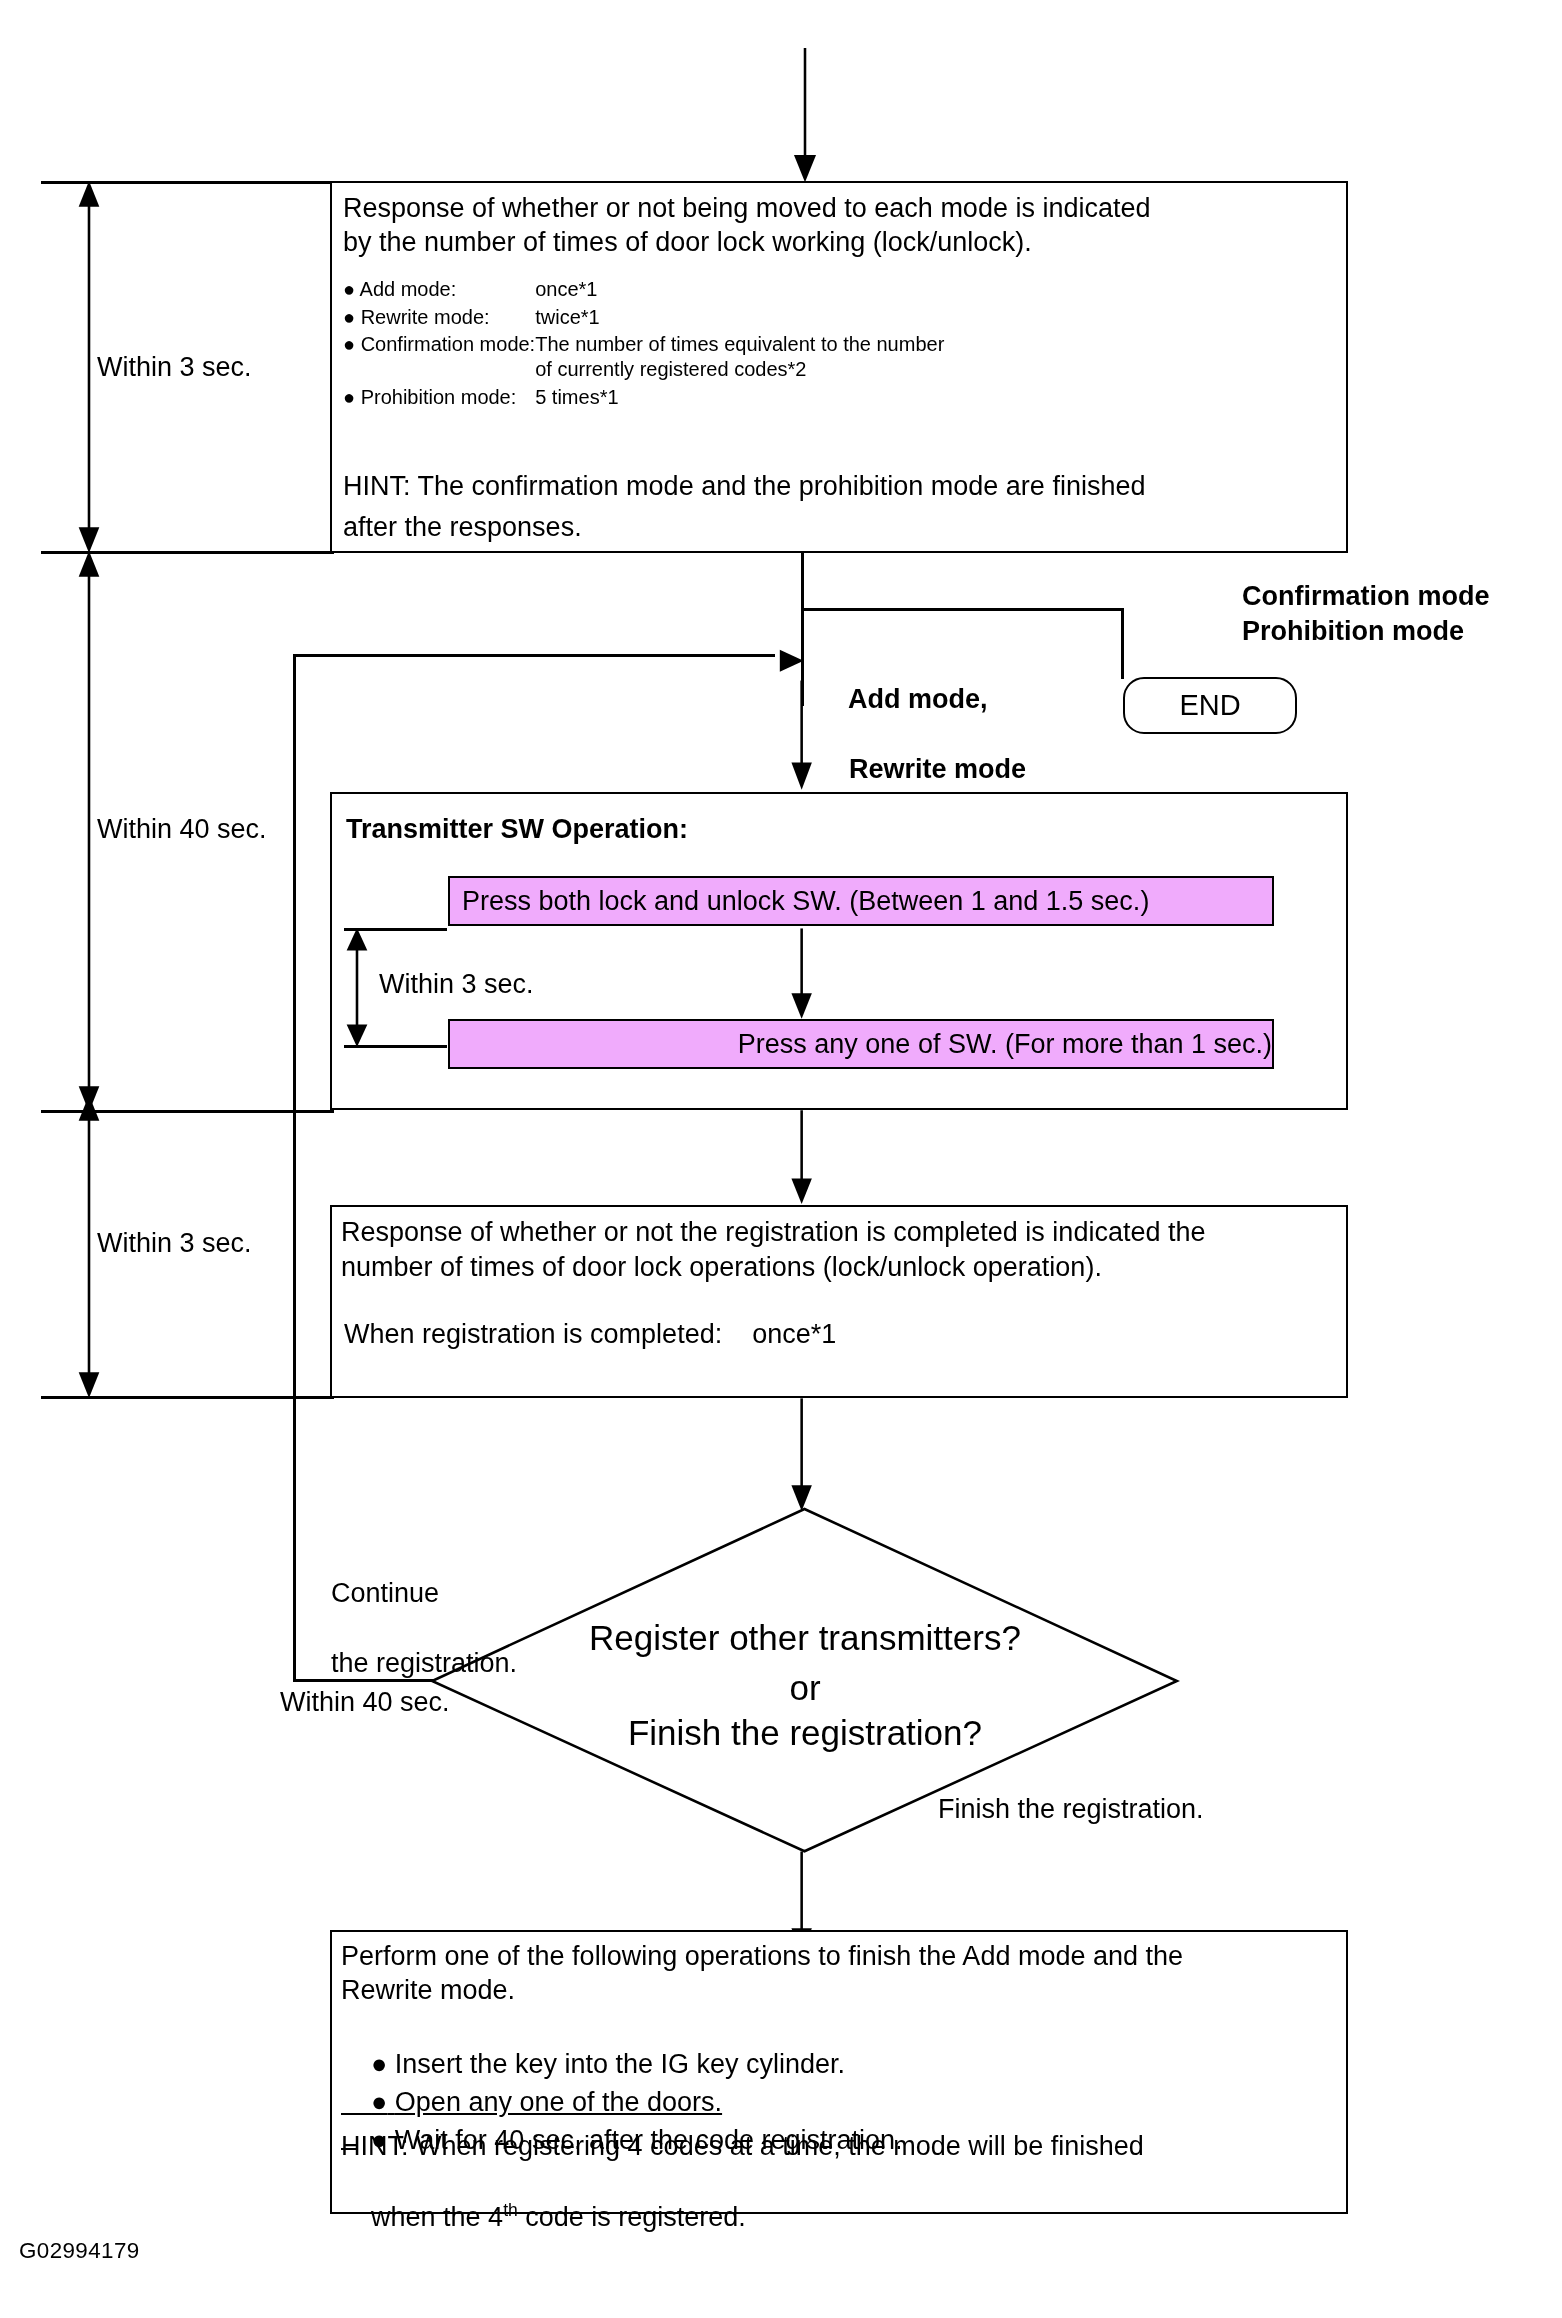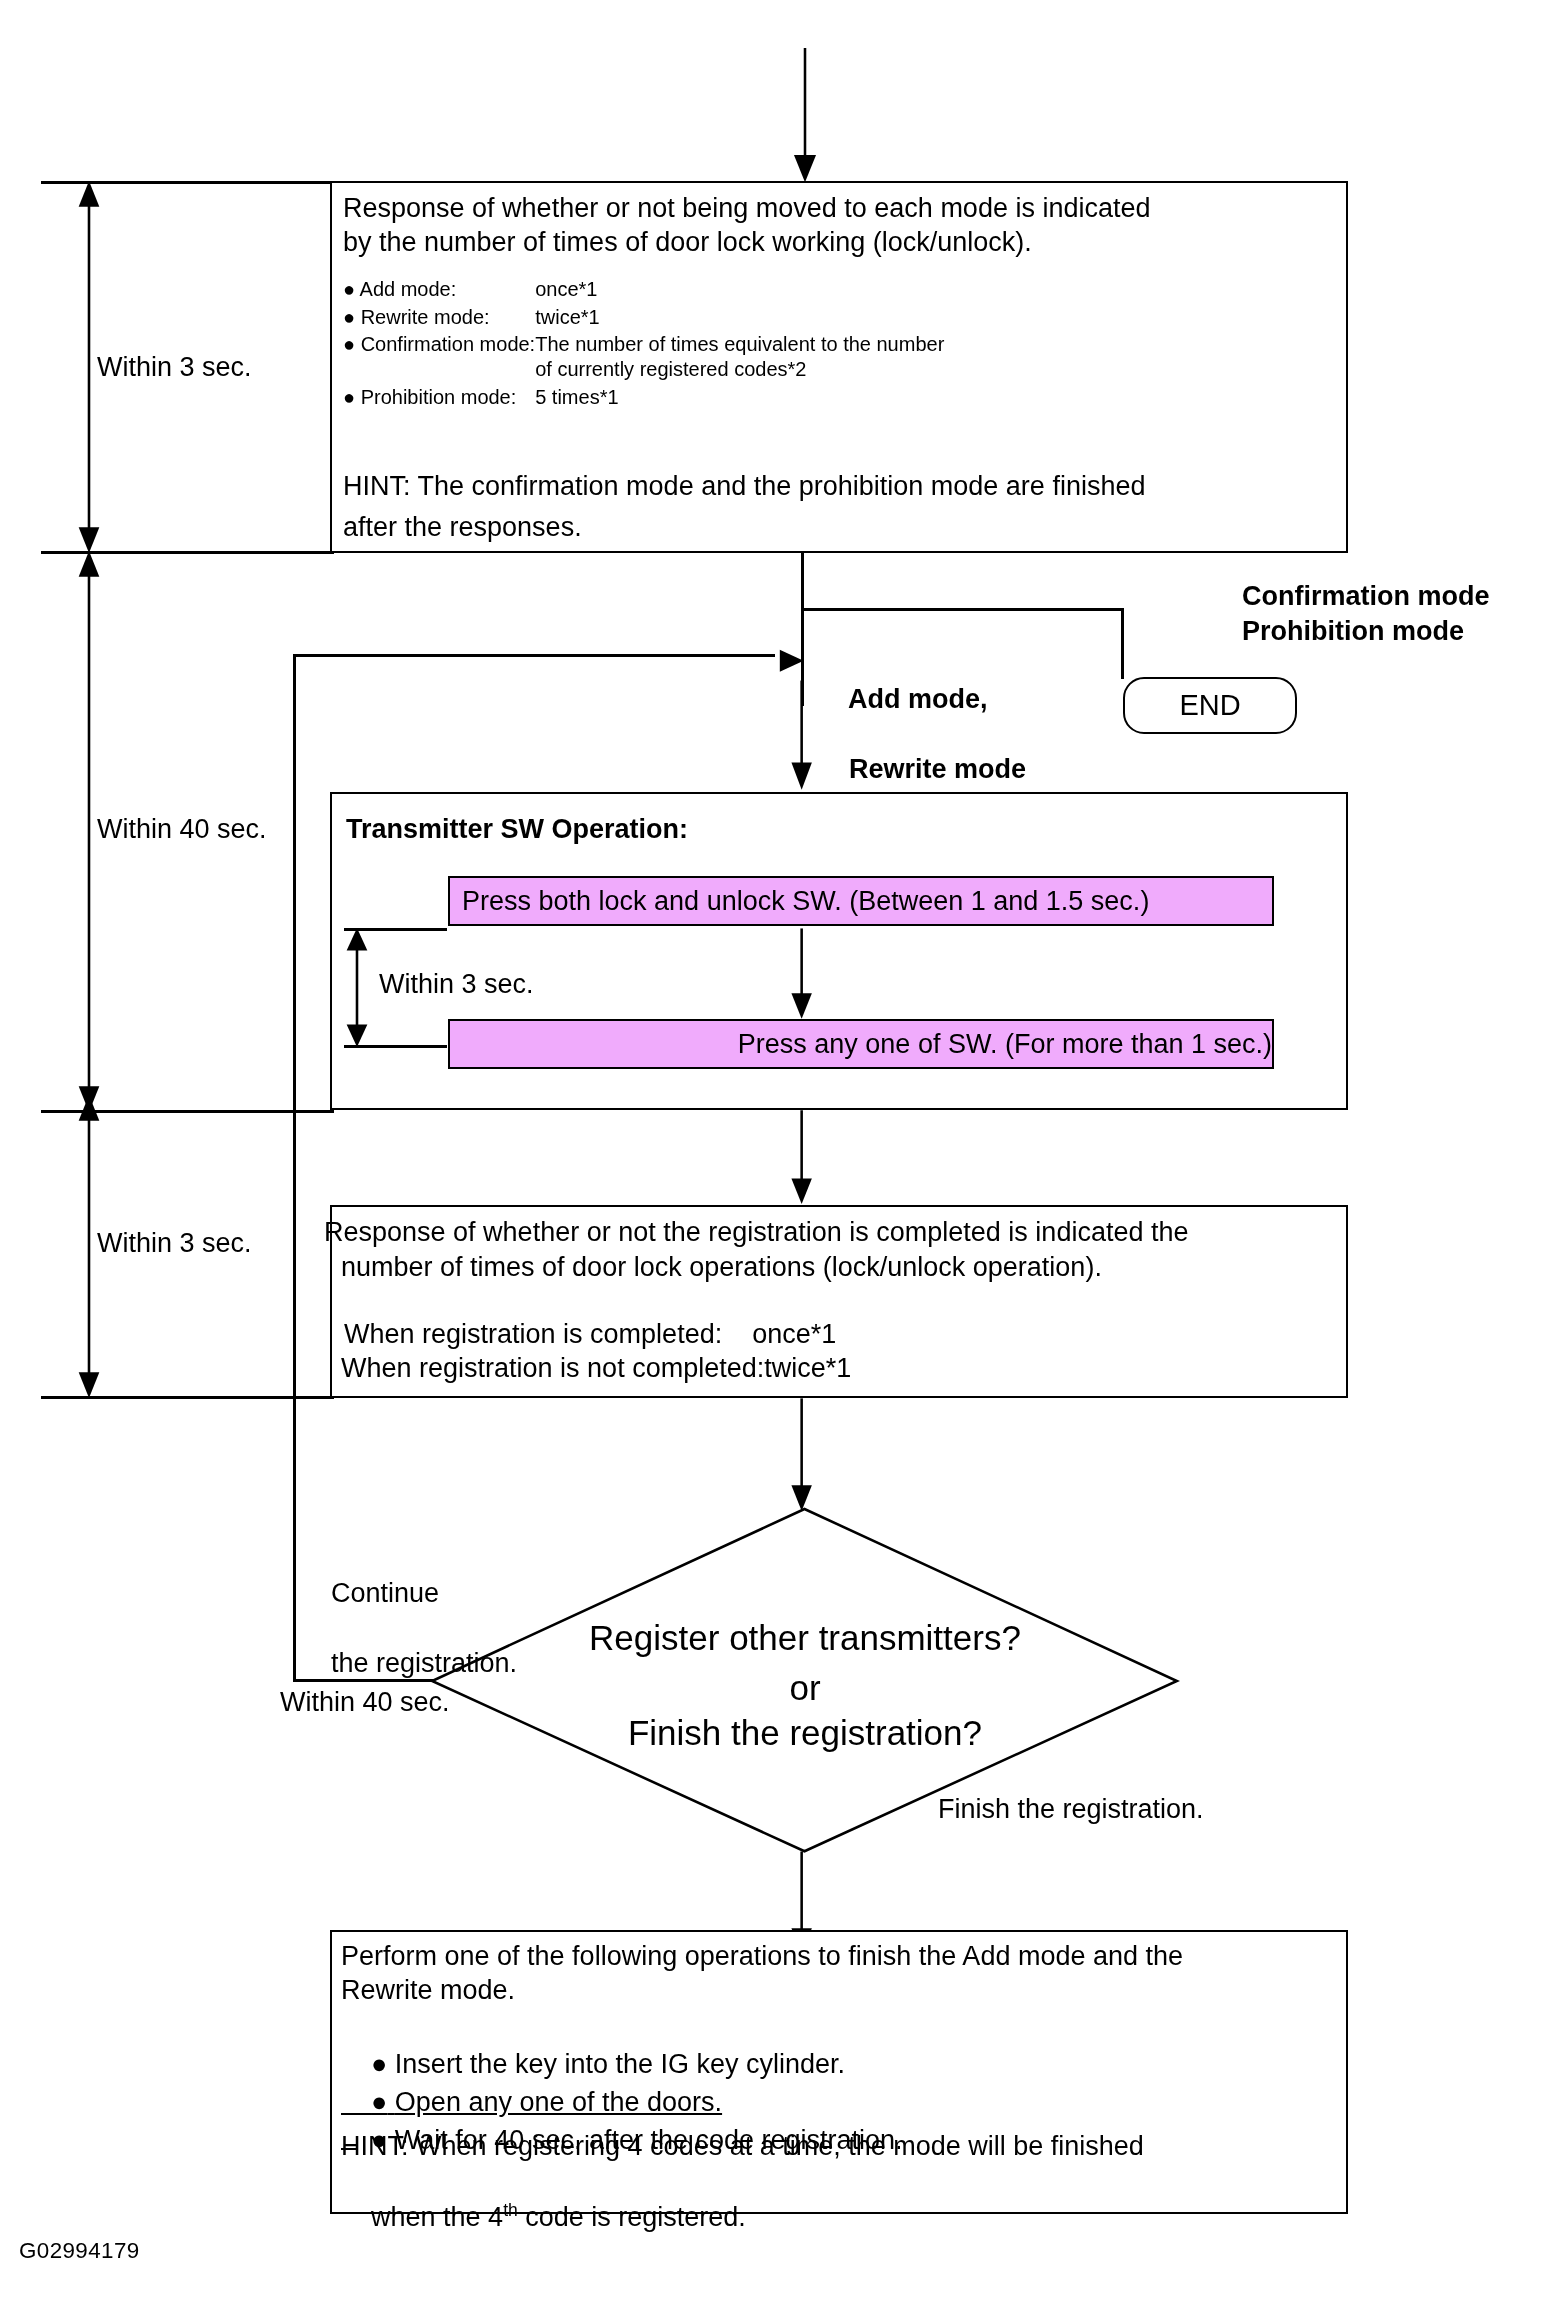--- a/index.html
+++ b/index.html
@@ -195,24 +195,23 @@
     <span>Press any one of SW. (For more than 1 sec.)</span>
   </div>
 
   <svg class="arrow" style="left:788px; top:1110px;" width="29" height="96" viewBox="0 0 34 112">
     <line x1="16" y1="0" x2="16" y2="90" stroke="#000" stroke-width="3"></line>
     <polygon points="16,110 4,80 28,80" fill="#000"></polygon>
   </svg>
 
   <div class="box" style="left:330px; top:1205px; width:1018px; height:193px;"></div>
 
-  <div class="txt" style="left:324px; top:1215px;">Response of whether or not the registration is completed is indicated the</div>
+  <div class="txt" style="left:341px; top:1215px;">Response of whether or not the registration is completed is indicated the</div>
   <div class="txt" style="left:341px; top:1250px;">number of times of door lock operations (lock/unlock operation).</div>
   <div class="txt" style="left:344px; top:1317px;">When registration is completed:    once*1</div>
-  <div class="txt" style="left:341px; top:1351px;">When registration is not completed:twice*1</div>
 
   <svg class="arrow" style="left:788px; top:1398px;" width="29" height="115" viewBox="0 0 34 134">
     <line x1="16" y1="0" x2="16" y2="112" stroke="#000" stroke-width="3"></line>
     <polygon points="16,132 4,102 28,102" fill="#000"></polygon>
   </svg>
 
   <svg class="arrow" style="left:430px; top:1509px;" width="749" height="344" viewBox="0 0 870 400">
     <polygon points="435,0 868,200 435,398 2,200" fill="none" stroke="#000" stroke-width="3"></polygon>
   </svg>
 

